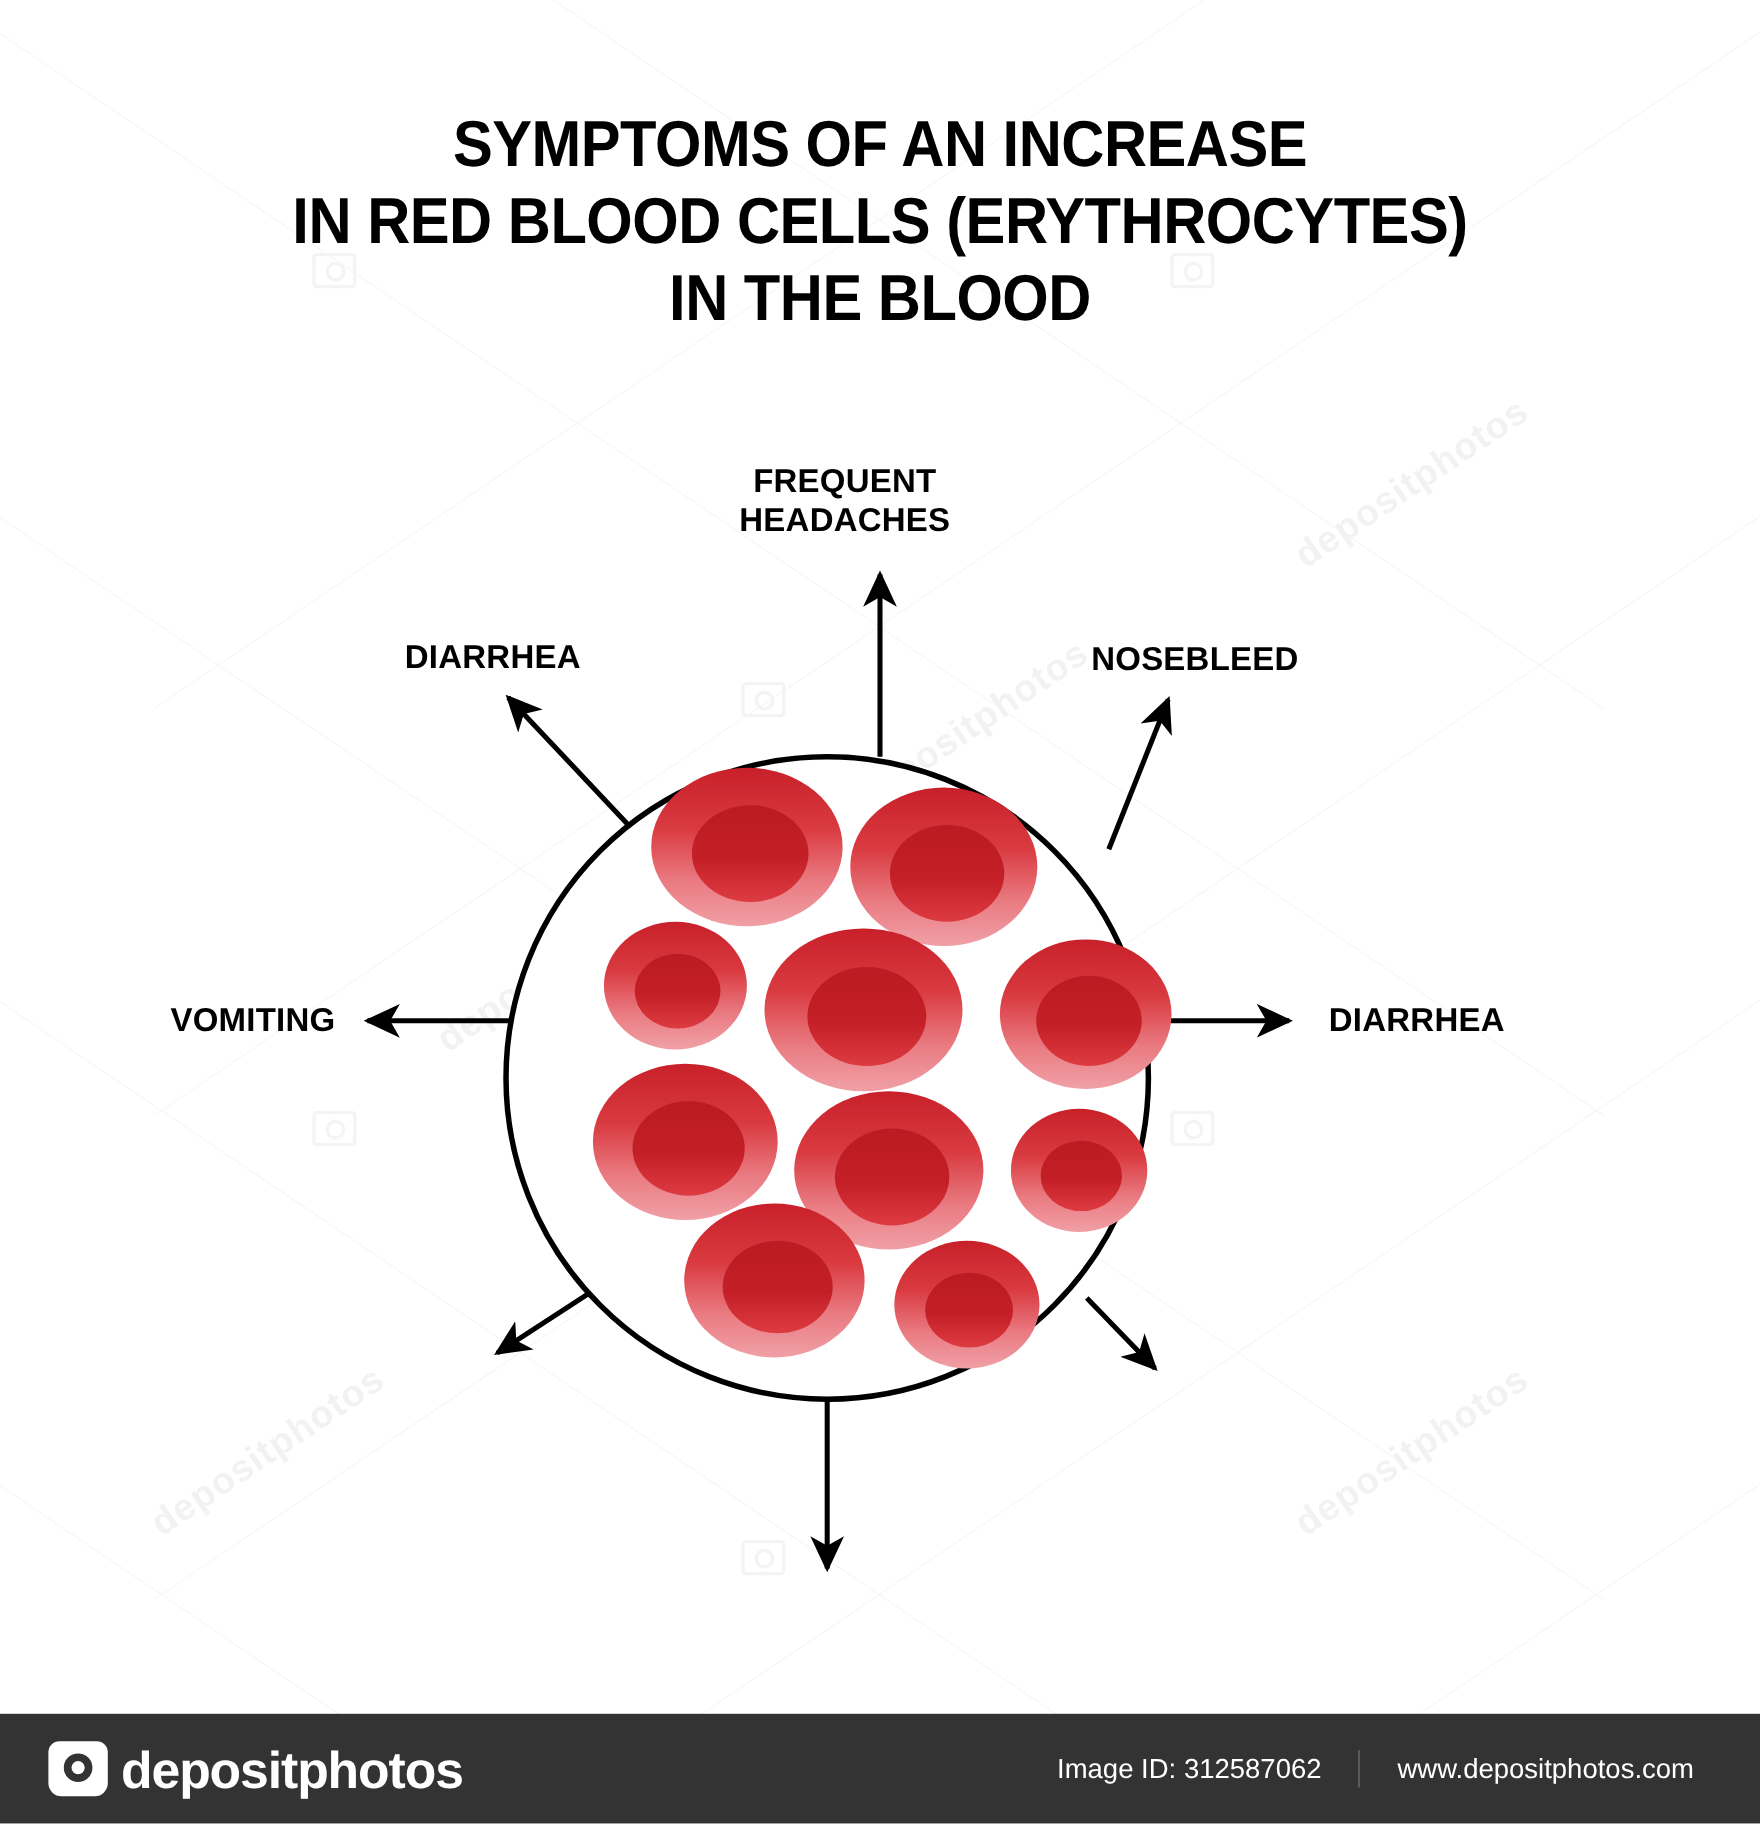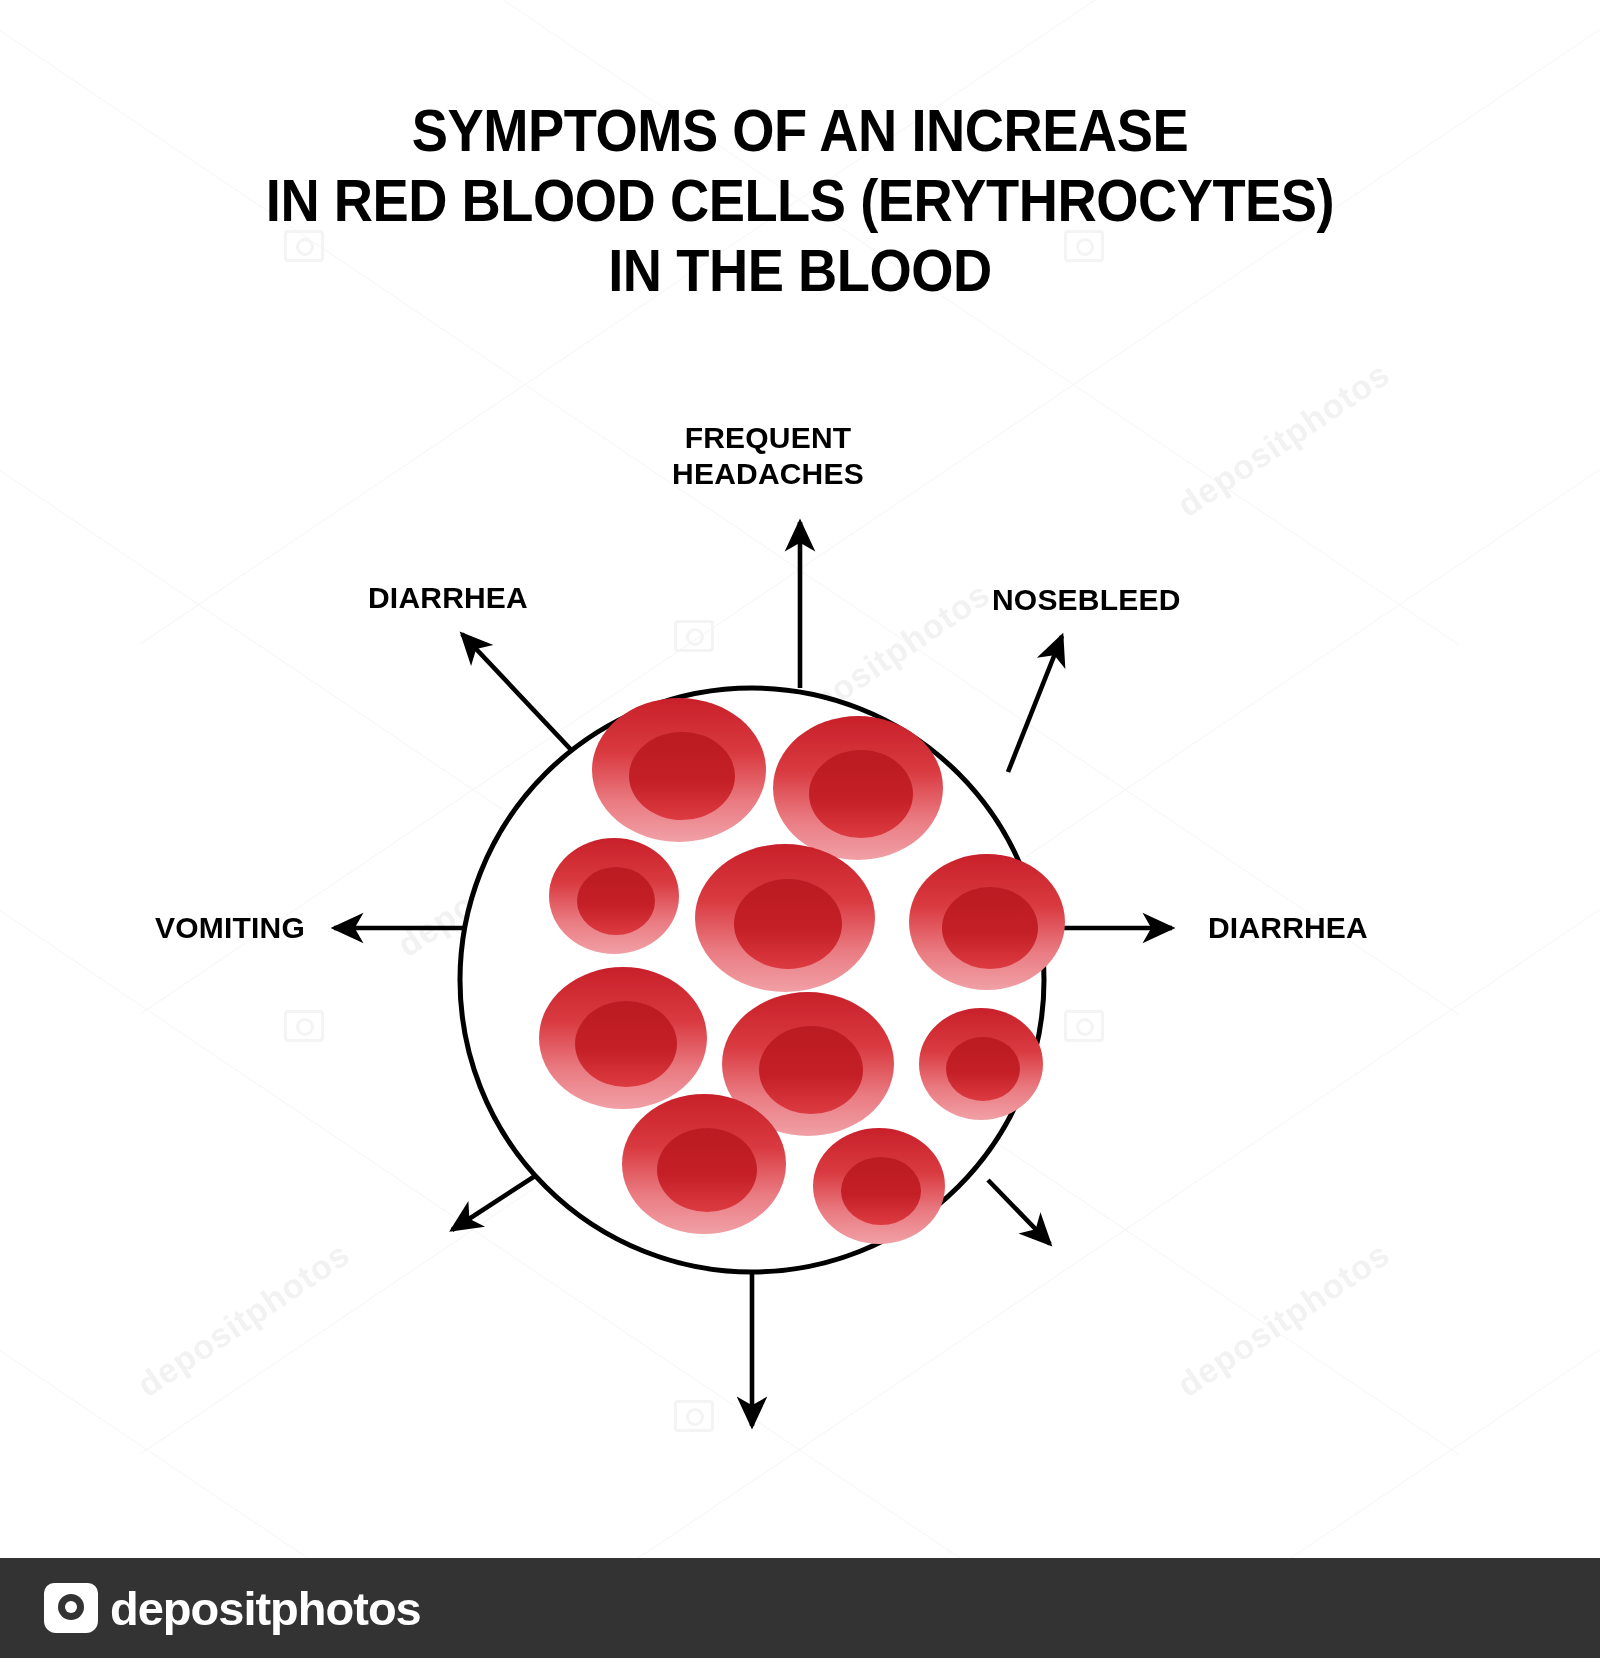--- a/index.html
+++ b/index.html
@@ -294,15 +294,20 @@
 
 
 
   </div>
 
   <div id="footer">
     <div id="footer-logo">
       <div class="cam-icon"></div>
       <span id="footer-wordmark">depositphotos</span>
     </div>
+    <div id="footer-right">
+      <span>Image ID: 312587062</span>
+      <span id="footer-divider"></span>
+      <span>www.depositphotos.com</span>
+    </div>
   </div>
 
 </div>
 
 </body></html>

